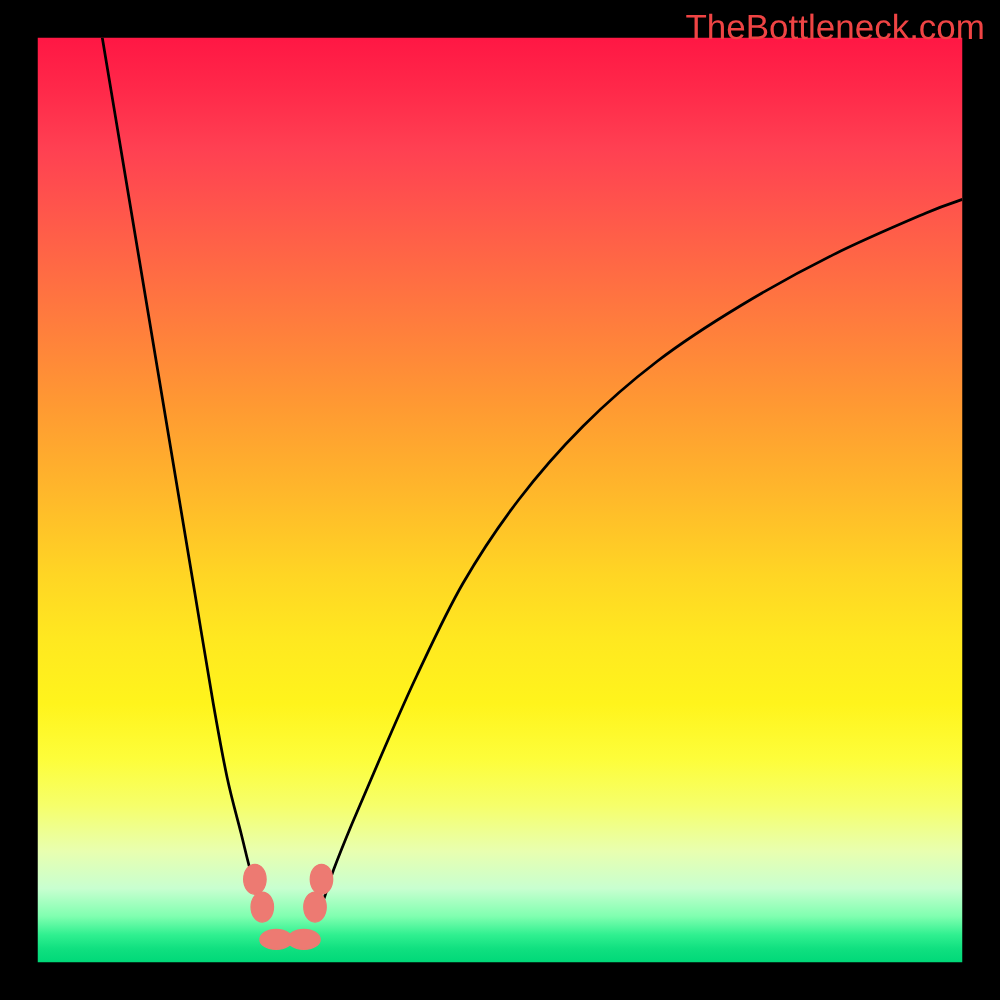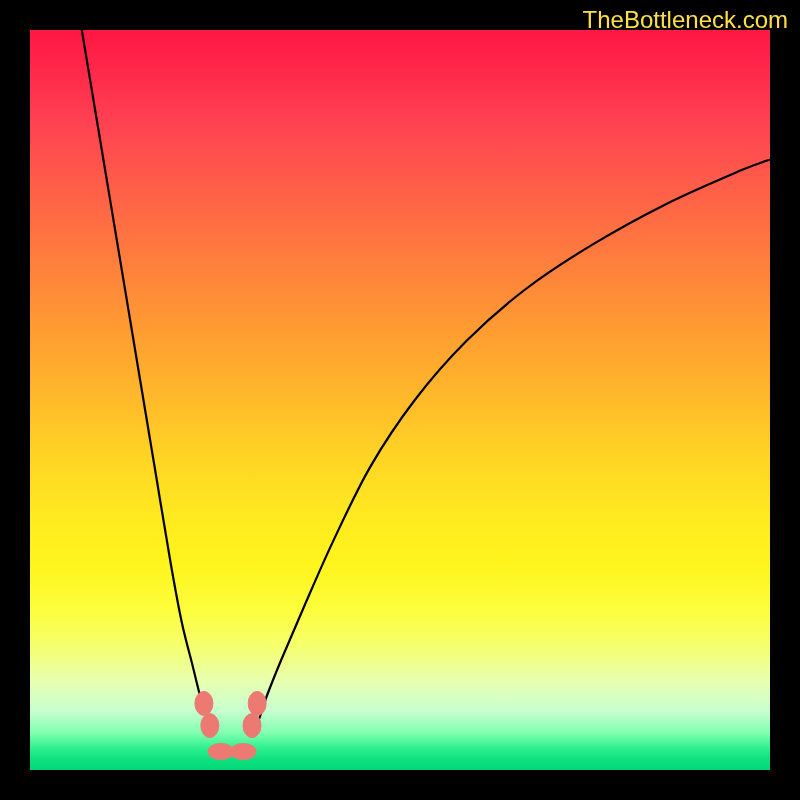--- a/index.html
+++ b/index.html
@@ -8,22 +8,22 @@
     width: 800px;
     height: 800px;
     background: #000;
     position: relative;
     font-family: Arial, sans-serif;
   }
   .attribution {
     position: absolute;
     top: 6px;
     right: 12px;
-    color: #fde047;
-    font-size: 24px;
+    color: #ef4444;
+    font-size: 28px;
     font-weight: 500;
     z-index: 10;
   }
   .plot-area {
     position: absolute;
     left: 30px;
     top: 30px;
     width: 740px;
     height: 740px;
     overflow: hidden;

